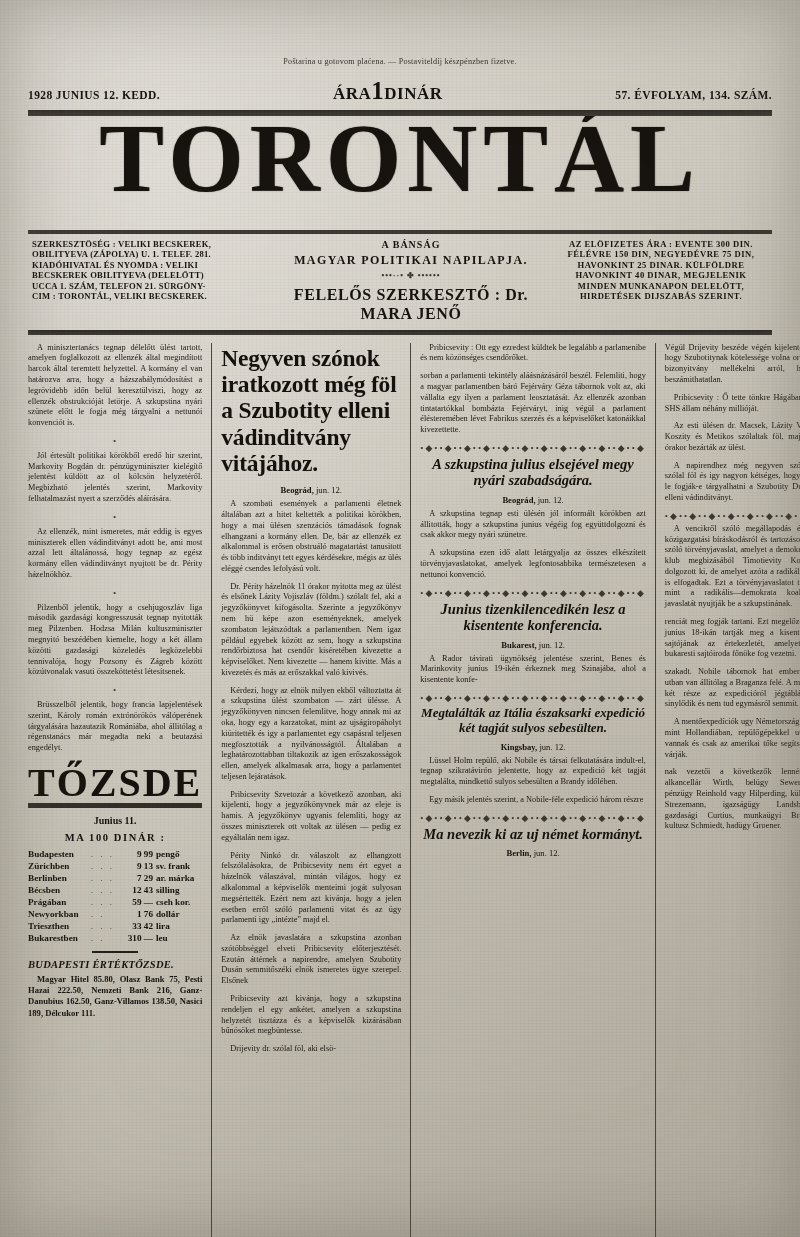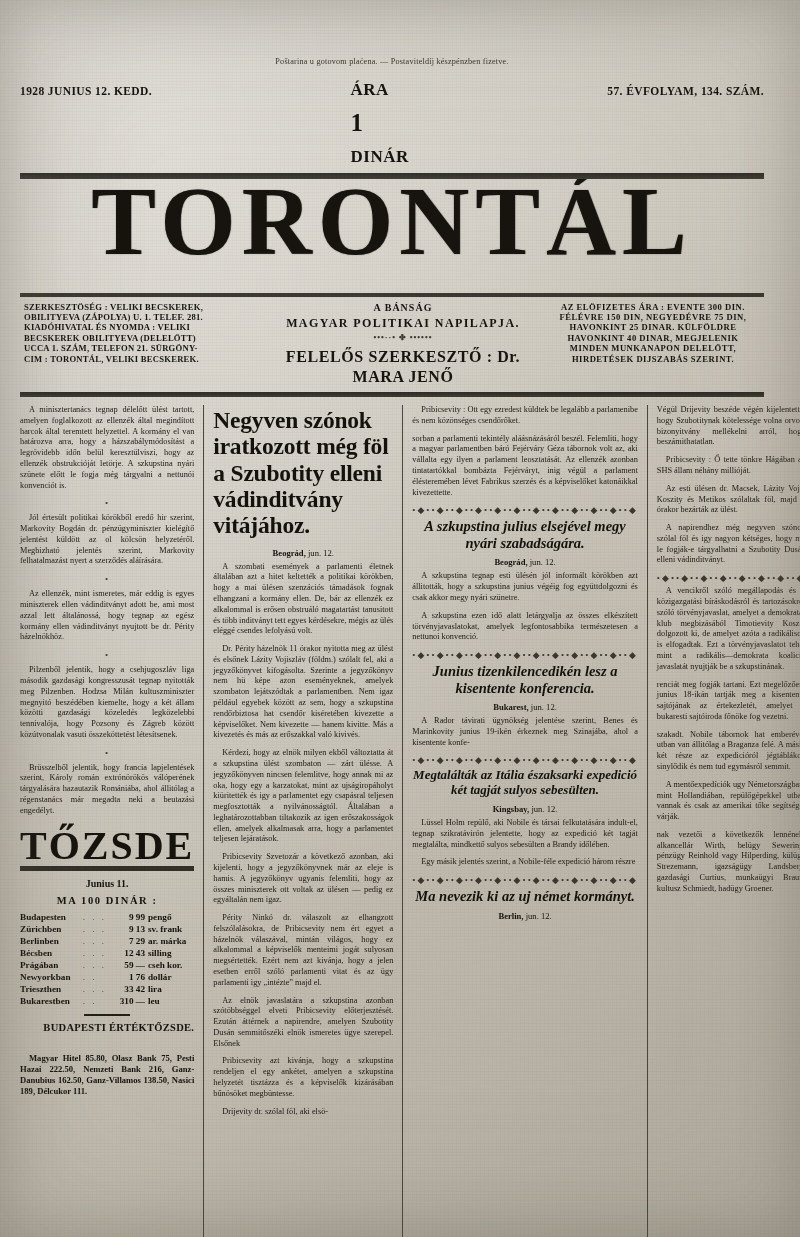--- a/index.html
+++ b/index.html
@@ -22,37 +22,37 @@
     position:absolute;inset:0;pointer-events:none;opacity:.30;
     background-image:
       repeating-linear-gradient(0deg, rgba(90,84,72,.10) 0 1px, rgba(255,255,255,0) 1px 3px),
       repeating-linear-gradient(90deg, rgba(90,84,72,.07) 0 1px, rgba(255,255,255,0) 1px 4px);
     mix-blend-mode:multiply;
   }
   .vig{
     position:absolute;inset:0;pointer-events:none;
     box-shadow: inset 0 0 60px rgba(90,84,70,.30), inset 0 0 150px rgba(90,84,70,.18);
   }
-  .sheet{position:absolute;left:20px;top:0;width:744px;height:877px;}
+  .sheet{position:absolute;left:28px;top:0;width:744px;height:877px;}
 
   
   .postline{
     text-align:center;font-size:8.2px;letter-spacing:.2px;
     color:#3a3730;margin-top:57px;
     font-family:"Liberation Serif",serif;
   }
   .dateline-row{
     display:flex;justify-content:space-between;align-items:baseline;
     margin-top:14px;
   }
   .dl-left,.dl-right{
     font-size:11.5px;font-weight:bold;letter-spacing:.4px;
     font-family:"Liberation Serif",serif;color:#14120e;
   }
-  .dl-center{font-size:17px;font-weight:bold;letter-spacing:.5px;display:flex;align-items:baseline;gap:12px;flex-direction:column;}
+  .dl-center{font-size:17px;font-weight:bold;letter-spacing:.5px;display:flex;align-items:baseline;gap:0;}
   .dl-center .big{font-size:25px;font-weight:bold;line-height:.9;}
 
   .rule-thick{
     height:6px;margin-top:6px;
     background:linear-gradient(180deg,#1b1915,#2e2b24);
     opacity:.88;
     filter:blur(.2px);
   }
 
   
@@ -144,21 +144,21 @@
   .tozsde-rule{height:5px;background:#1e1b16;opacity:.88;margin:1px 0 7px;}
   .tz-date{text-align:center;font-size:10px;font-weight:bold;margin-bottom:6px;}
   .tz-head{text-align:center;font-size:10.5px;font-weight:bold;letter-spacing:1.6px;margin-bottom:5px;}
   table.rates{width:100%;border-collapse:collapse;font-size:9.2px;}
   table.rates td{padding:1px 0;vertical-align:baseline;font-weight:bold;}
   table.rates td.city{white-space:nowrap;}
   table.rates td.dots{color:#3c3830;letter-spacing:2.4px;font-weight:normal;padding:0 2px;}
   table.rates td.val{text-align:right;white-space:nowrap;padding-right:3px;}
   table.rates td.cur{white-space:nowrap;}
   .mini-rule{width:46px;height:2px;background:#23201a;margin:7px auto 6px;}
-  .ertek-title{text-align:right;font-size:10.5px;font-weight:bold;letter-spacing:.3px;margin-bottom:20px;}
+  .ertek-title{text-align:left;font-size:10.5px;font-weight:bold;letter-spacing:.3px;margin-bottom:4px;font-style:italic;}
   .ertek-body{font-size:8.6px;line-height:1.3;text-align:justify;font-weight:bold;text-indent:9px;}
 
   .bullets{letter-spacing:2px;}
 </style>
 </head>
 <body>
 
 <div class="page">
  <div class="sheet">
 

